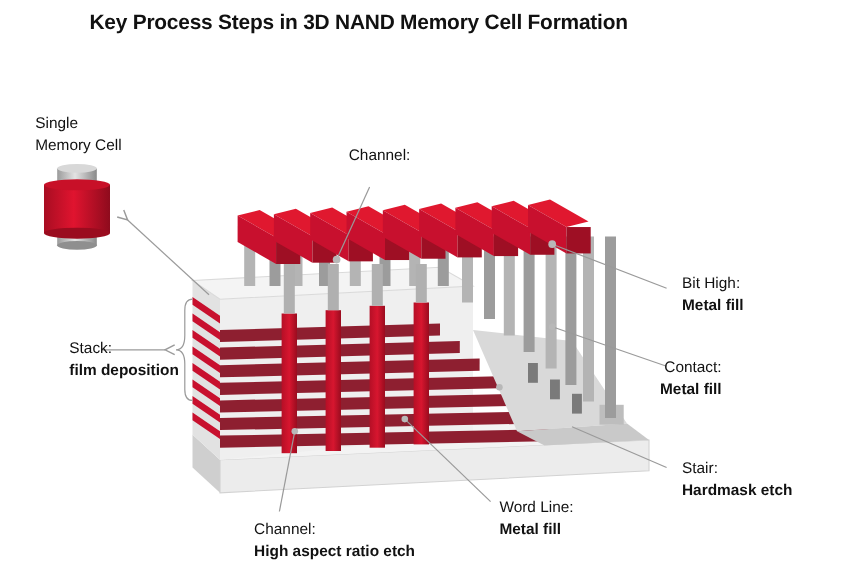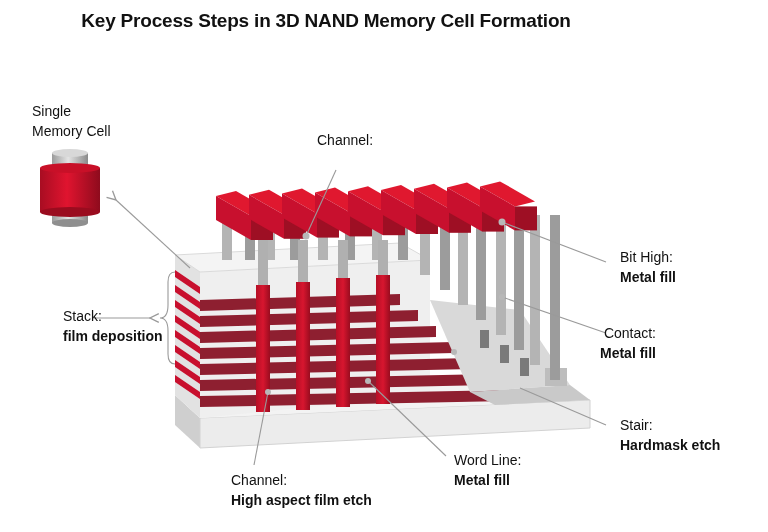--- a/index.html
+++ b/index.html
@@ -198,14 +198,14 @@
   <span class="b">Hardmask etch</span>
 </div>
 
 <div class="lbl" style="left:454px; top:450px;">
   <span class="h">Word Line:</span>
   <span class="b">Metal fill</span>
 </div>
 
 <div class="lbl" style="left:231px; top:470px;">
   <span class="h">Channel:</span>
-  <span class="b">High aspect film etch</span>
+  <span class="b">High aspect ratio etch</span>
 </div>
 
 </body></html>

